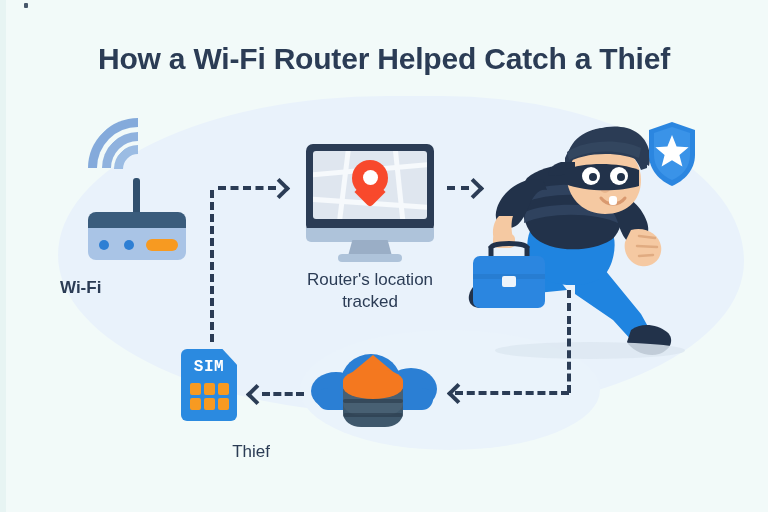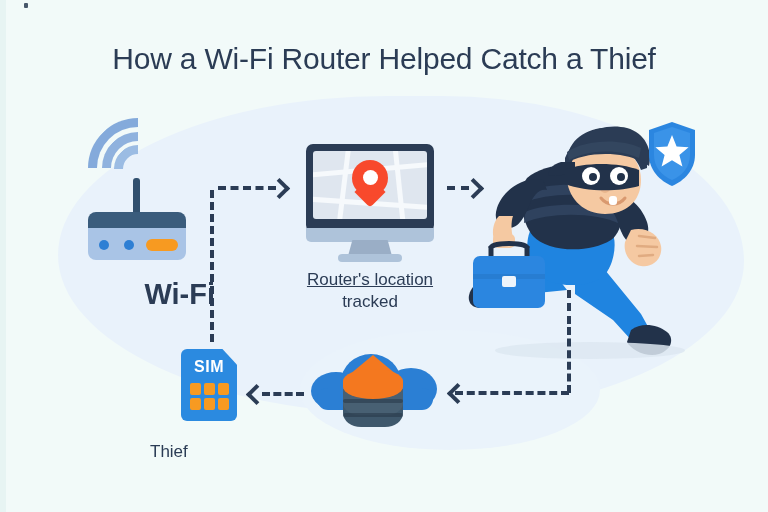--- a/index.html
+++ b/index.html
@@ -23,69 +23,69 @@
   }
   .bg-blob2{
     left:300px;top:330px;width:300px;height:120px;
     background:#eaf3fb;border-radius:50%;
   }
   .corner-dot{left:24px;top:3px;width:4px;height:5px;background:#2a3b52;border-radius:1px;opacity:.85;}
 
   
   .title{
     left:0;top:42px;width:768px;text-align:center;
-    font-size:30px;font-weight:normal;color:#2b3c55;
+    font-size:30px;font-weight:bold;color:#2b3c55;
     letter-spacing:-0.2px;
   }
 
   
   .wifi-wrap{left:88px;top:118px;width:96px;height:78px;}
   .arc{position:absolute;border:8px solid #84aadb;border-radius:50%;border-bottom-color:transparent;border-left-color:transparent;border-right-color:transparent;}
   .arc1{left:0px;top:0px;width:82px;height:82px;transform:rotate(-45deg);border-width:9px;}
   .arc2{left:14px;top:14px;width:54px;height:54px;transform:rotate(-45deg);border-width:9px;border-color:#8fb2de transparent transparent transparent;}
   .arc3{left:26px;top:27px;width:30px;height:30px;transform:rotate(-45deg);border-width:9px;border-color:#9bbce3 transparent transparent transparent;}
   .antenna{left:133px;top:178px;width:7px;height:42px;background:#31506e;border-radius:3px 3px 0 0;}
   .router-top{left:88px;top:212px;width:98px;height:18px;background:#3a5c7c;border-radius:8px 8px 0 0;}
   .router-body{left:88px;top:228px;width:98px;height:32px;background:#a9c4e6;border-radius:0 0 8px 8px;}
   .led{position:absolute;top:240px;width:10px;height:10px;border-radius:50%;background:#2e7fd4;}
   .led1{left:99px;}
   .led2{left:124px;}
   .router-bar{left:146px;top:239px;width:32px;height:12px;background:#f79a21;border-radius:6px;}
-  .lbl-wifi{left:60px;top:278px;width:155px;text-align:right;font-size:29px;font-weight:bold;color:#2b3c55;}
+  .lbl-wifi{left:60px;top:278px;width:155px;text-align:left;font-size:17px;font-weight:bold;color:#2b3c55;}
   .lbl-router{left:60px;top:310px;width:155px;text-align:center;font-size:19px;font-weight:bold;color:#2b3c55;letter-spacing:0.4px;}
 
   
   .mon-bezel{left:306px;top:144px;width:128px;height:88px;background:#2b3c55;border-radius:7px;}
   .mon-screen{left:313px;top:151px;width:114px;height:68px;background:#dfe6ef;border-radius:3px;overflow:hidden;}
   .road{position:absolute;background:#f6f9fc;}
   .r-h1{left:-6px;top:16px;width:130px;height:5px;transform:rotate(-5deg);}
   .r-h2{left:-6px;top:50px;width:130px;height:5px;transform:rotate(4deg);}
   .r-v1{left:28px;top:-8px;width:5px;height:92px;transform:rotate(7deg);}
   .r-v2{left:84px;top:-8px;width:5px;height:92px;transform:rotate(-6deg);}
   .pin{left:352px;top:160px;width:36px;height:36px;}
   .pin-head{position:absolute;left:0;top:0;width:36px;height:36px;border-radius:50%;background:#f8492c;}
   .pin-tail{position:absolute;left:7px;top:21px;width:22px;height:22px;background:#f8492c;transform:rotate(45deg);border-radius:0 0 4px 0;}
   .pin-dot{position:absolute;left:11px;top:10px;width:15px;height:15px;border-radius:50%;background:#ffffff;z-index:2;}
   .mon-base{left:306px;top:228px;width:128px;height:14px;background:#aec3da;border-radius:0 0 5px 5px;}
   .mon-neck{left:348px;top:240px;width:44px;height:16px;background:#9aaec6;clip-path:polygon(10% 0,90% 0,100% 100%,0 100%);}
   .mon-foot{left:338px;top:254px;width:64px;height:8px;background:#aec3da;border-radius:4px;}
-  .lbl-mon1{left:285px;top:270px;width:170px;text-align:center;font-size:17px;color:#2b3c55;text-decoration:underline;}
+  .lbl-mon1{left:285px;top:270px;width:170px;text-align:center;font-size:17px;color:#2b3c55;}
   .lbl-mon2{left:285px;top:292px;width:170px;text-align:center;font-size:17px;color:#2b3c55;}
 
   
   .sim{left:181px;top:349px;width:56px;height:72px;background:#2b8ae0;border-radius:6px;clip-path:polygon(0 0,74% 0,100% 22%,100% 100%,0 100%);}
-  .sim-txt{left:181px;top:358px;width:56px;text-align:center;font-size:16px;font-weight:bold;color:#ffffff;letter-spacing:0.5px;}
+  .sim-txt{left:181px;top:358px;width:56px;text-align:center;font-size:16px;font-weight:bold;color:#ffffff;letter-spacing:0.5px;font-family:Liberation Mono, monospace;}
   .chip{position:absolute;background:#f79a21;border-radius:2px;}
   .c1{left:190px;top:383px;width:11px;height:12px;}
   .c2{left:204px;top:383px;width:11px;height:12px;}
   .c3{left:218px;top:383px;width:11px;height:12px;}
   .c4{left:190px;top:398px;width:11px;height:12px;}
   .c5{left:204px;top:398px;width:11px;height:12px;}
   .c6{left:218px;top:398px;width:11px;height:12px;}
-  .lbl-thief{left:150px;top:442px;width:120px;text-align:left;font-size:17px;color:#2b3c55;}
+  .lbl-thief{left:150px;top:442px;width:120px;text-align:right;font-size:17px;color:#2b3c55;}
 
   
   .cloud{left:311px;top:352px;width:126px;height:56px;}
   .cl{position:absolute;background:#2b7fd4;border-radius:50%;}
   .cl1{left:0;top:20px;width:50px;height:38px;}
   .cl2{left:30px;top:2px;width:60px;height:56px;}
   .cl3{left:74px;top:16px;width:52px;height:42px;}
   .cl-base{position:absolute;left:6px;top:36px;width:116px;height:22px;background:#2b7fd4;border-radius:11px;}
   .db{left:339px;top:355px;width:68px;height:76px;}
   .db-cone{position:absolute;left:10px;top:0;width:48px;height:20px;background:#f4781f;clip-path:polygon(50% 0,100% 100%,0 100%);}

